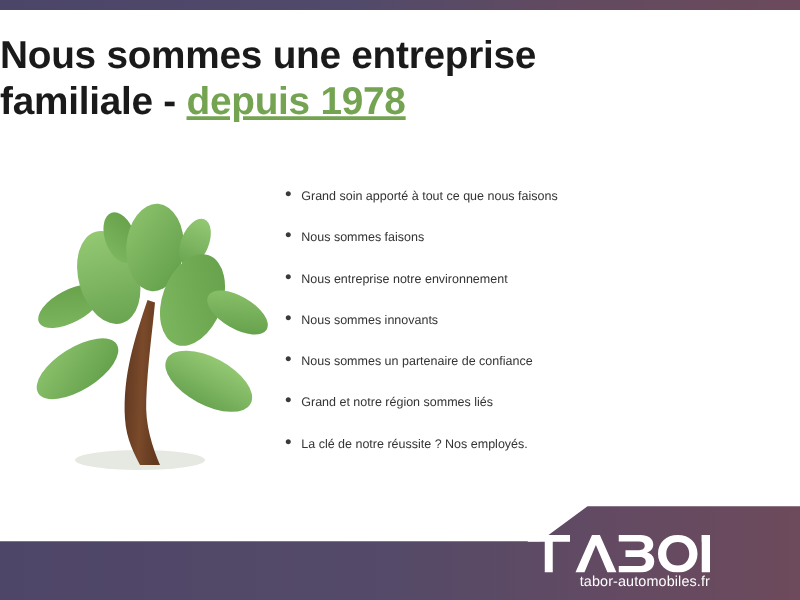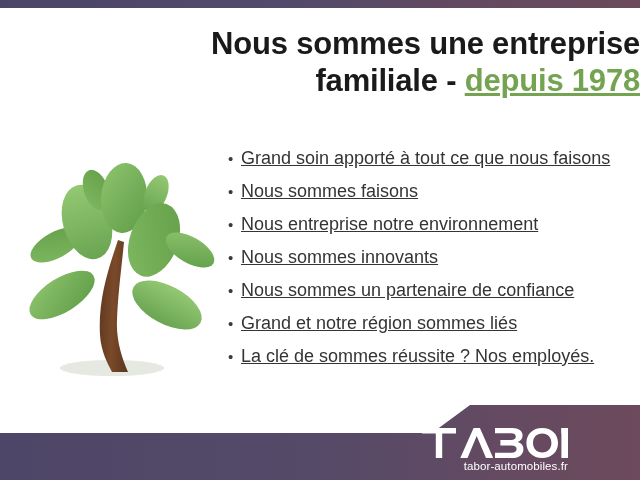--- a/index.html
+++ b/index.html
@@ -27,21 +27,21 @@
     height: 8px;
     background: linear-gradient(90deg, #4b4568 0%, #524a6a 45%, #634a60 72%, #6b4a5c 100%);
   }
 
   
   .title-block {
     position: absolute;
     left: 0;
     top: 26px;
     width: 640px;
-    text-align: right;
+    text-align: left;
     line-height: 1.18;
   }
   .title-line {
     font-size: 31px;
     font-weight: bold;
     color: #1a1a1a;
     letter-spacing: -0.2px;
     white-space: nowrap;
   }
   .title-accent {
@@ -65,24 +65,23 @@
     height: 33px;
   }
   .bullet-dot {
     width: 13px;
     flex: 0 0 13px;
     font-size: 15px;
     color: #3a3a3a;
     line-height: 1;
   }
   .bullet-text {
-    font-size: 18px;
+    font-size: 10px;
     color: #343434;
     white-space: nowrap;
-    text-decoration: underline;
   }
 
   
   .tree {
     position: absolute;
     left: 12px;
     top: 140px;
     width: 210px;
     height: 250px;
   }
@@ -195,21 +194,21 @@
     <div class="bullet-row">
       <span class="bullet-dot">•</span>
       <span class="bullet-text">Nous sommes un partenaire de confiance</span>
     </div>
     <div class="bullet-row">
       <span class="bullet-dot">•</span>
       <span class="bullet-text">Grand et notre région sommes liés</span>
     </div>
     <div class="bullet-row">
       <span class="bullet-dot">•</span>
-      <span class="bullet-text">La clé de sommes réussite ? Nos employés.</span>
+      <span class="bullet-text">La clé de notre réussite ? Nos employés.</span>
     </div>
   </div>
 
   <div class="footer">
     <svg width="640" height="80" viewBox="0 0 640 80" xmlns="http://www.w3.org/2000/svg">
       <defs>
         <linearGradient id="footg" x1="0" y1="0" x2="1" y2="0">
           <stop offset="0%" stop-color="#4e4668"></stop>
           <stop offset="50%" stop-color="#554a68"></stop>
           <stop offset="78%" stop-color="#644a62"></stop>

